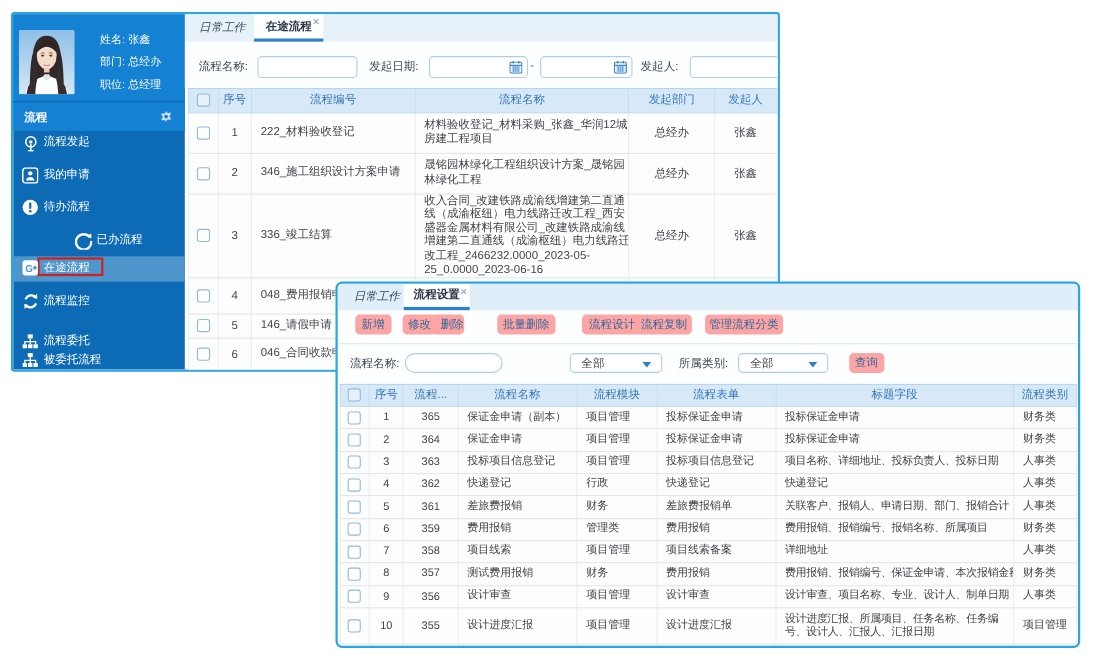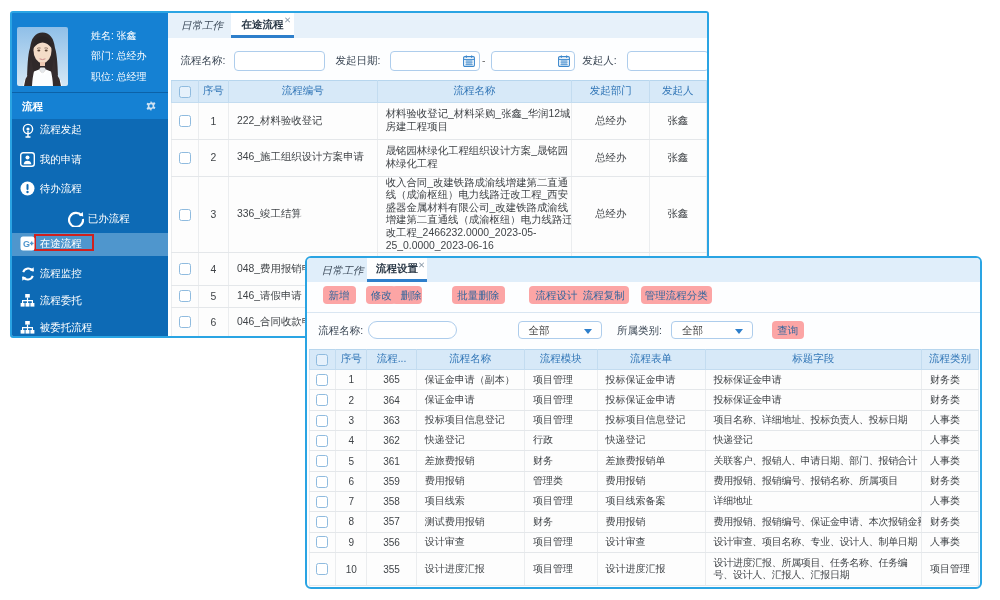--- a/index.html
+++ b/index.html
@@ -147,21 +147,21 @@
         <span class="mic">
       <svg width="16" height="16" viewBox="0 0 16 16">
             <path d="M3.2 6.2A5.5 5.5 0 0 1 13 5" fill="none" stroke="#fff" stroke-width="2"></path>
             <path d="M13.6 1.2l.3 4.4-4.2-1.2z" fill="#fff"></path>
             <path d="M12.8 9.8A5.5 5.5 0 0 1 3 11" fill="none" stroke="#fff" stroke-width="2"></path>
             <path d="M2.4 14.8l-.3-4.4 4.2 1.2z" fill="#fff"></path>
           </svg>
       </span>
         <span class="mtx">流程监控</span>
       </div>
-    <div class="mitem" id="mi7" style="top:274px;">
+    <div class="mitem" id="mi7" style="top:284px;">
         <span class="mic">
       <svg width="15" height="15" viewBox="0 0 15 15">
             <rect x="5.2" y="1" width="4.6" height="3.6" fill="#fff"></rect>
             <rect x="0.6" y="10" width="4" height="3.6" fill="#fff"></rect>
             <rect x="5.5" y="10" width="4" height="3.6" fill="#fff"></rect>
             <rect x="10.4" y="10" width="4" height="3.6" fill="#fff"></rect>
             <path d="M7.5 4.6v3M2.6 10V7.6h9.8V10M7.5 7.6V10" stroke="#fff" stroke-width="1.2" fill="none"></path>
           </svg>
       </span>
         <span class="mtx">流程委托</span>

